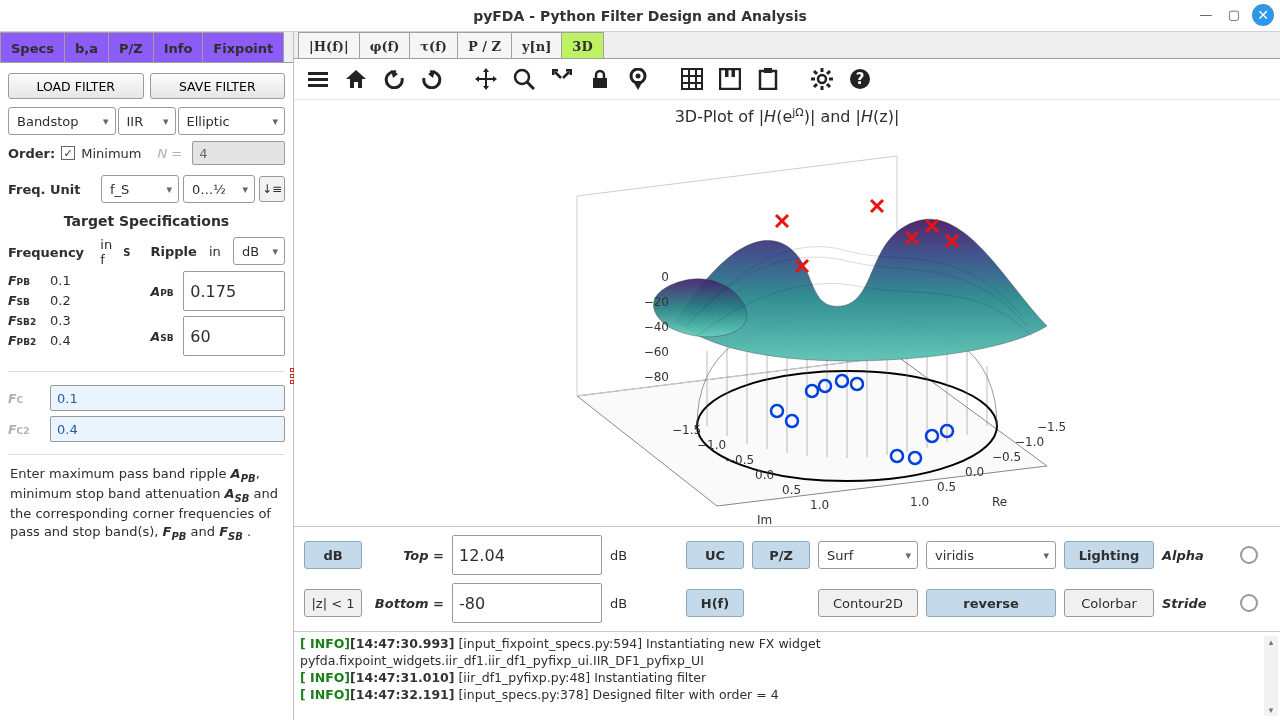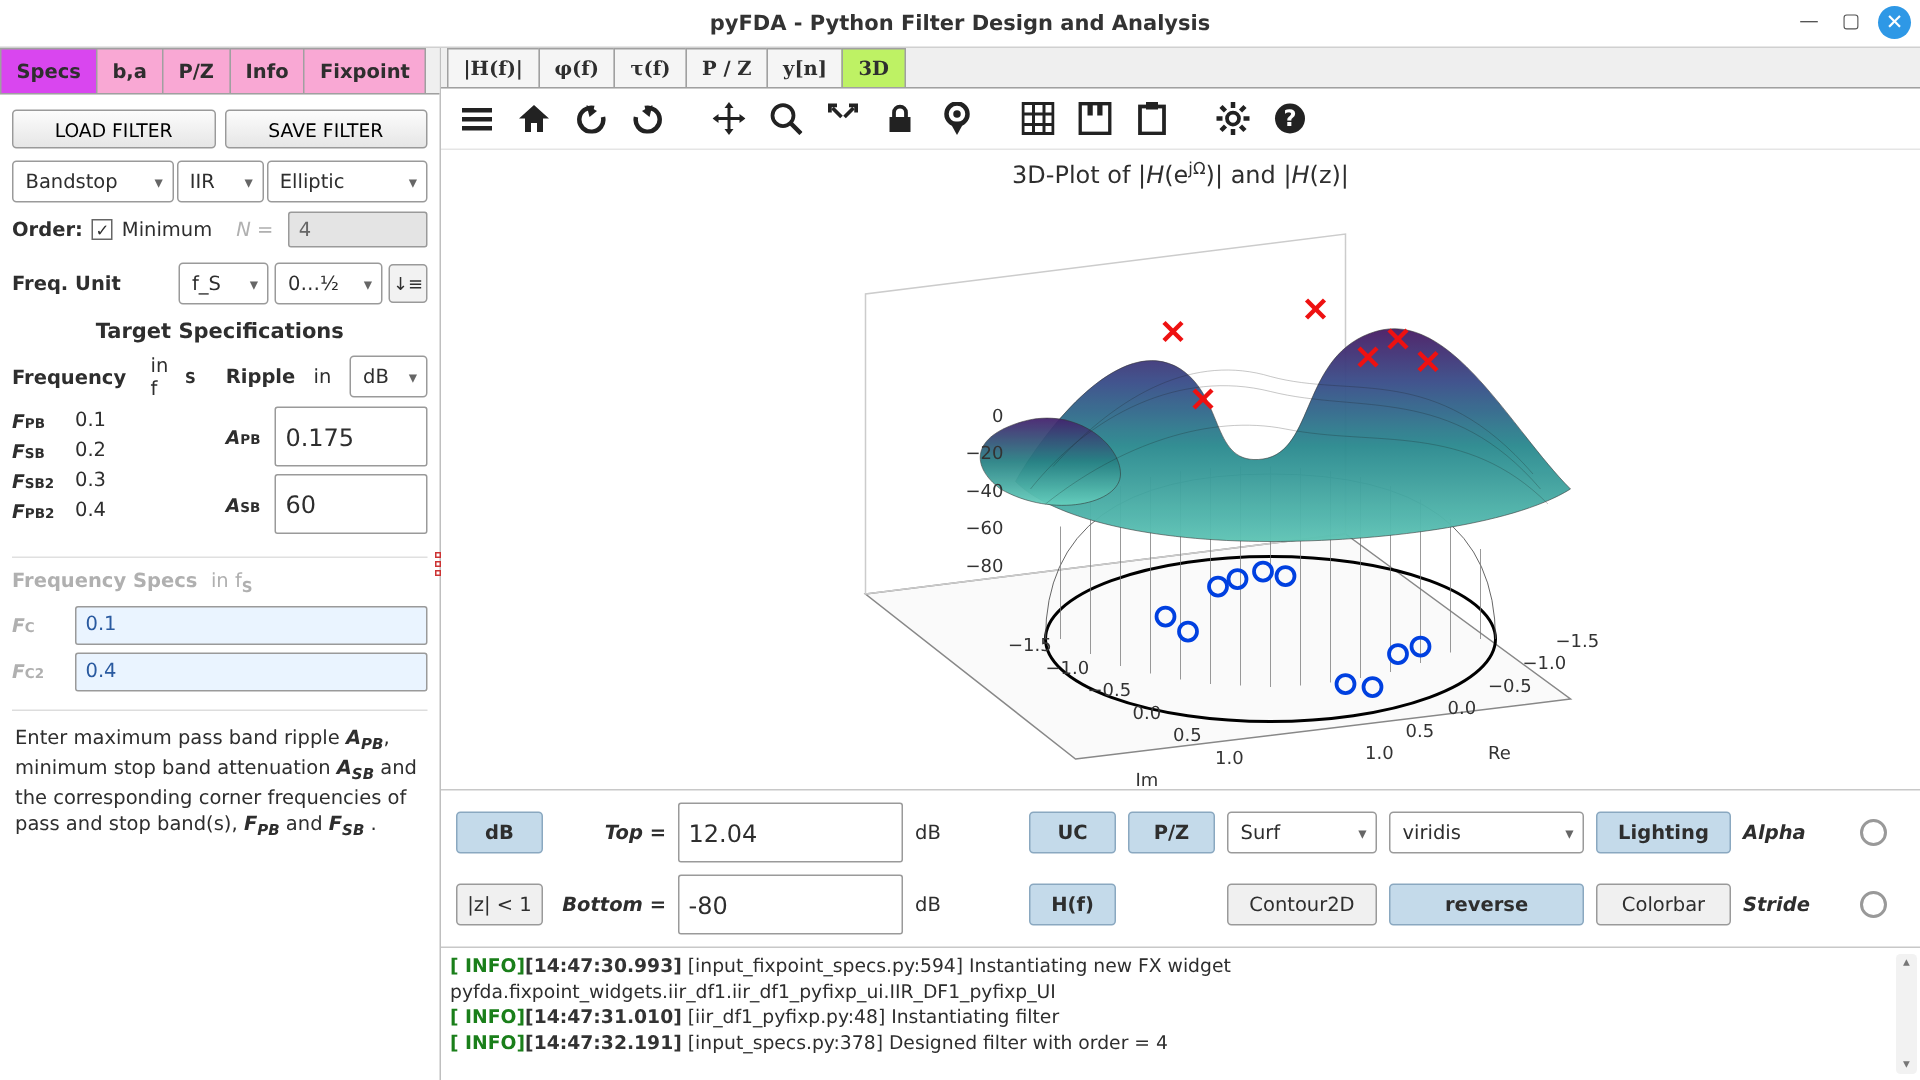--- a/index.html
+++ b/index.html
@@ -10,22 +10,22 @@
   .titlebar .title { font-weight: 700; font-size: 14px; color: #333; }
   .titlebar .winbtns { position: absolute; right: 6px; top: 4px; display: flex; gap: 8px; }
   .winbtn { width: 20px; height: 20px; display: flex; align-items: center; justify-content: center; font-size: 13px; color: #555; cursor: pointer; }
   .winbtn.close { background: #2e98e6; color: #fff; border-radius: 50%; font-weight: 700; font-size: 14px; width:22px;height:22px;}
 
   .main { display: flex; height: 688px; }
 
   
   .left { width: 378px; border-right: 1px solid #bfbfbf; position: relative; display: flex; flex-direction: column; }
   .left-tabs { display: flex; border-bottom: 1px solid #a0a0a0; background: #efefef; }
-  .left-tab { padding: 8px 10px 6px; border: 1px solid #a0a0a0; border-bottom: none; margin-right: -1px; background: #f9a8d4; font-weight: 700; font-size: 13px; cursor: pointer; }
-  .left-tab.active { background: #d946ef; }
+  .left-tab { padding: 8px 10px 6px; border: 1px solid #a0a0a0; border-bottom: none; margin-right: -1px; background: #8b5cf6; font-weight: 700; font-size: 13px; cursor: pointer; }
+  .left-tab.active { background: #8b5cf6; }
   .left-body { padding: 6px 8px 8px; overflow-y: auto; flex: 1; }
 
   .btnrow { display: flex; gap: 6px; margin: 4px 0 8px; }
   .qbtn { flex: 1; height: 26px; background: linear-gradient(#fcfcfc,#e6e6e6); border: 1px solid #9a9a9a; border-radius: 3px; font-size: 12.5px; cursor: pointer; }
   .qbtn.green { background: linear-gradient(#1e9a1e,#128012); color: #fff; font-weight: 700; border-color:#0c6a0c; }
 
   .selrow { display: flex; gap: 2px; margin: 6px 0; }
   .qsel { height: 28px; border: 1px solid #9a9a9a; border-radius: 3px; background: #fff; padding: 0 20px 0 8px; position: relative; font-size: 13px; display:flex; align-items:center; cursor:pointer;}
   .qsel::after { content: "▾"; position: absolute; right: 6px; color: #666; font-size: 11px; }
   .orderrow { display: flex; align-items: center; gap: 6px; margin: 6px 0 10px; font-size: 13px;}
@@ -125,21 +125,21 @@
         <span style="font-weight:700">Order:</span>
         <span class="chk">✓</span>
         <span>Minimum</span>
         <span class="nlabel">N =</span>
         <div class="nfield">4</div>
       </div>
 
 
       <div class="freqbar">
         <span class="lbl">Freq. Unit</span>
-        <div class="qsel" style="width:60px">f_S</div>
+        <div class="qsel" style="width:78px">f_S</div>
         <div class="qsel" style="width:72px">0…½</div>
         <div class="iconbtn">↓≡</div>
       </div>
 
       <div class="section-title">Target Specifications</div>
 
       <div class="two-col">
         <div class="col">
           <div class="lblsub">
             <b>Frequency</b>&nbsp;&nbsp;<span>in f</span><span class="sub">S</span>
@@ -171,23 +171,20 @@
               <div class="qinput">0.175</div>
             </div>
           <div class="param">
               <span class="plabel"><span>A</span><span class="subb">SB</span></span>
               <div class="qinput">60</div>
             </div>
         </div>
       </div>
 
       <div class="disabled-section">
-        <div class="section-head">
-          <span>Frequency Specs</span>&nbsp;&nbsp;<span style="font-weight:400">in f</span><span class="sub">S</span>
-        </div>
         <div class="param">
             <span class="plabel" style="color:#b0b0b0"><span>F</span><span class="subb">C</span></span>
             <div class="blueinput">0.1</div>
           </div>
         <div class="param">
             <span class="plabel" style="color:#b0b0b0"><span>F</span><span class="subb">C2</span></span>
             <div class="blueinput">0.4</div>
           </div>
       </div>
 

